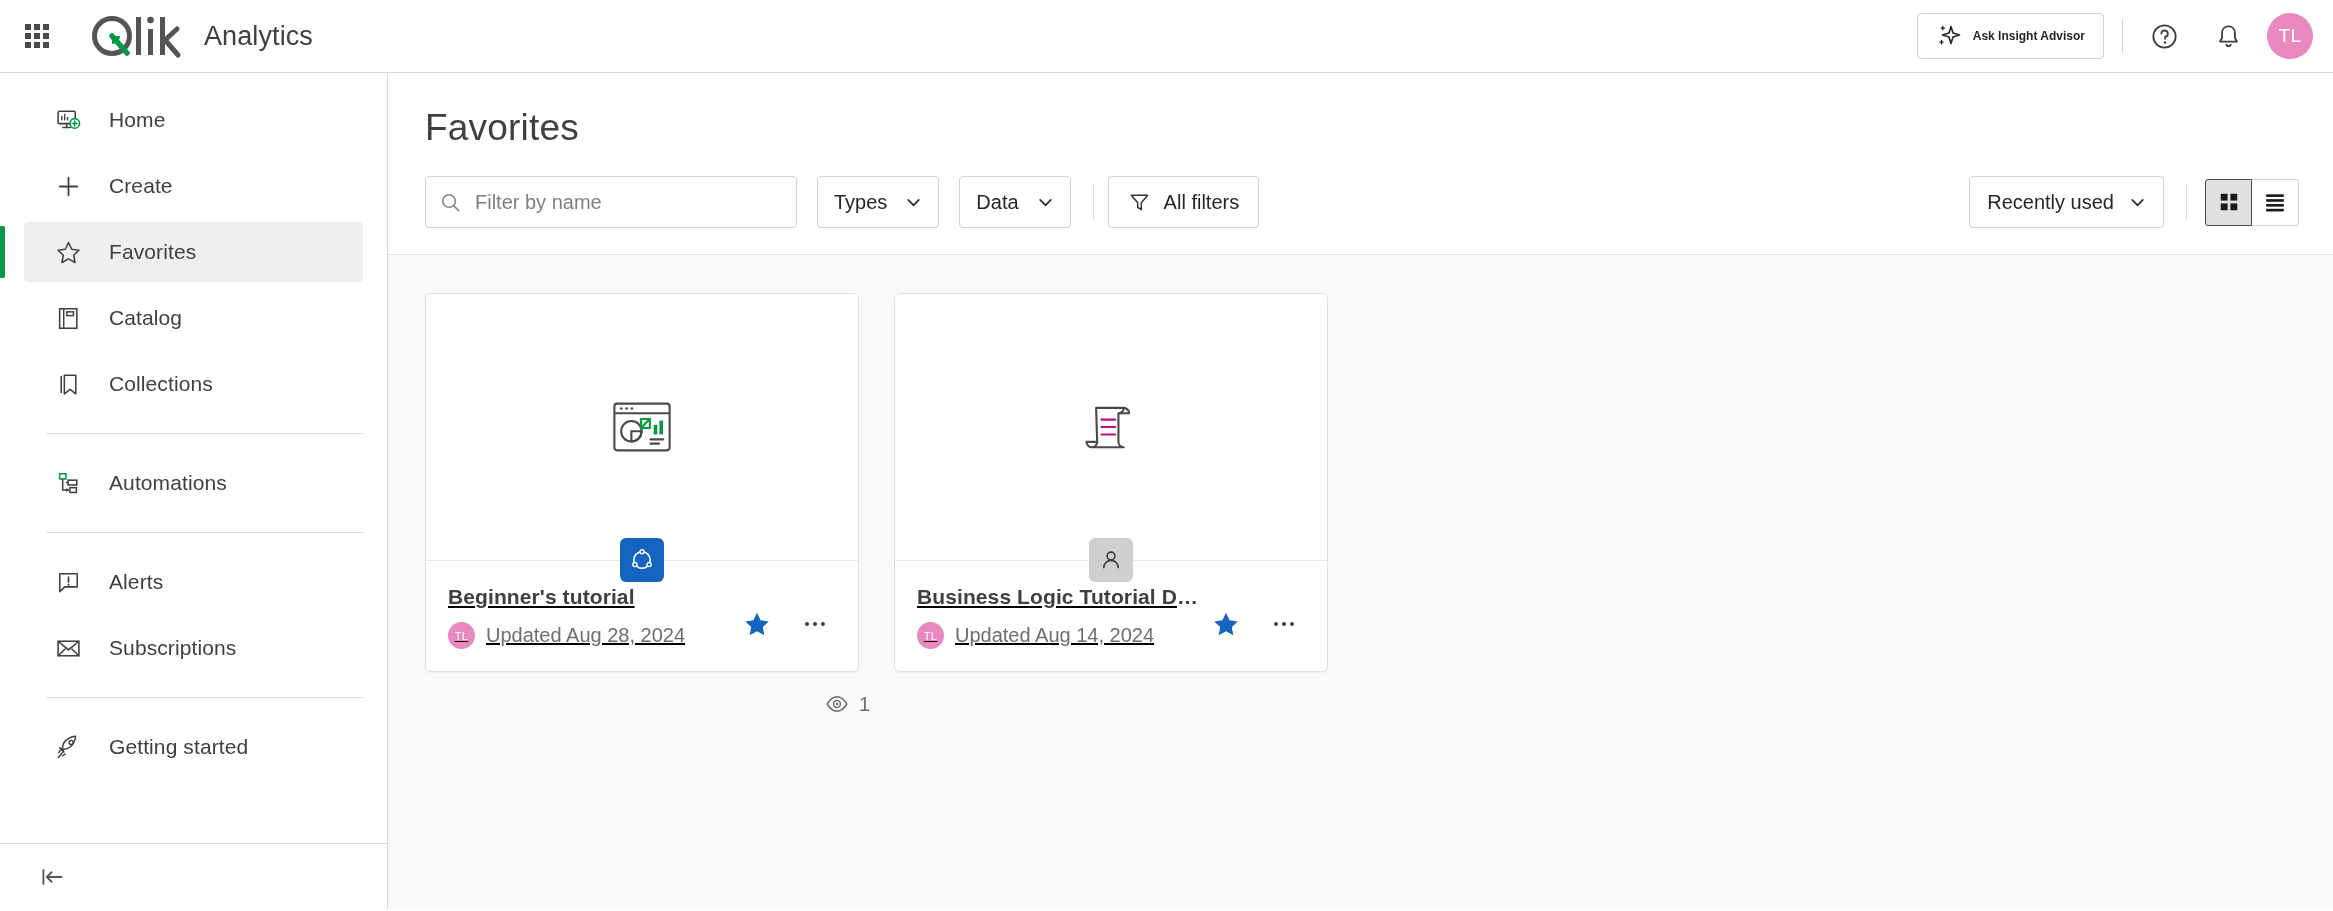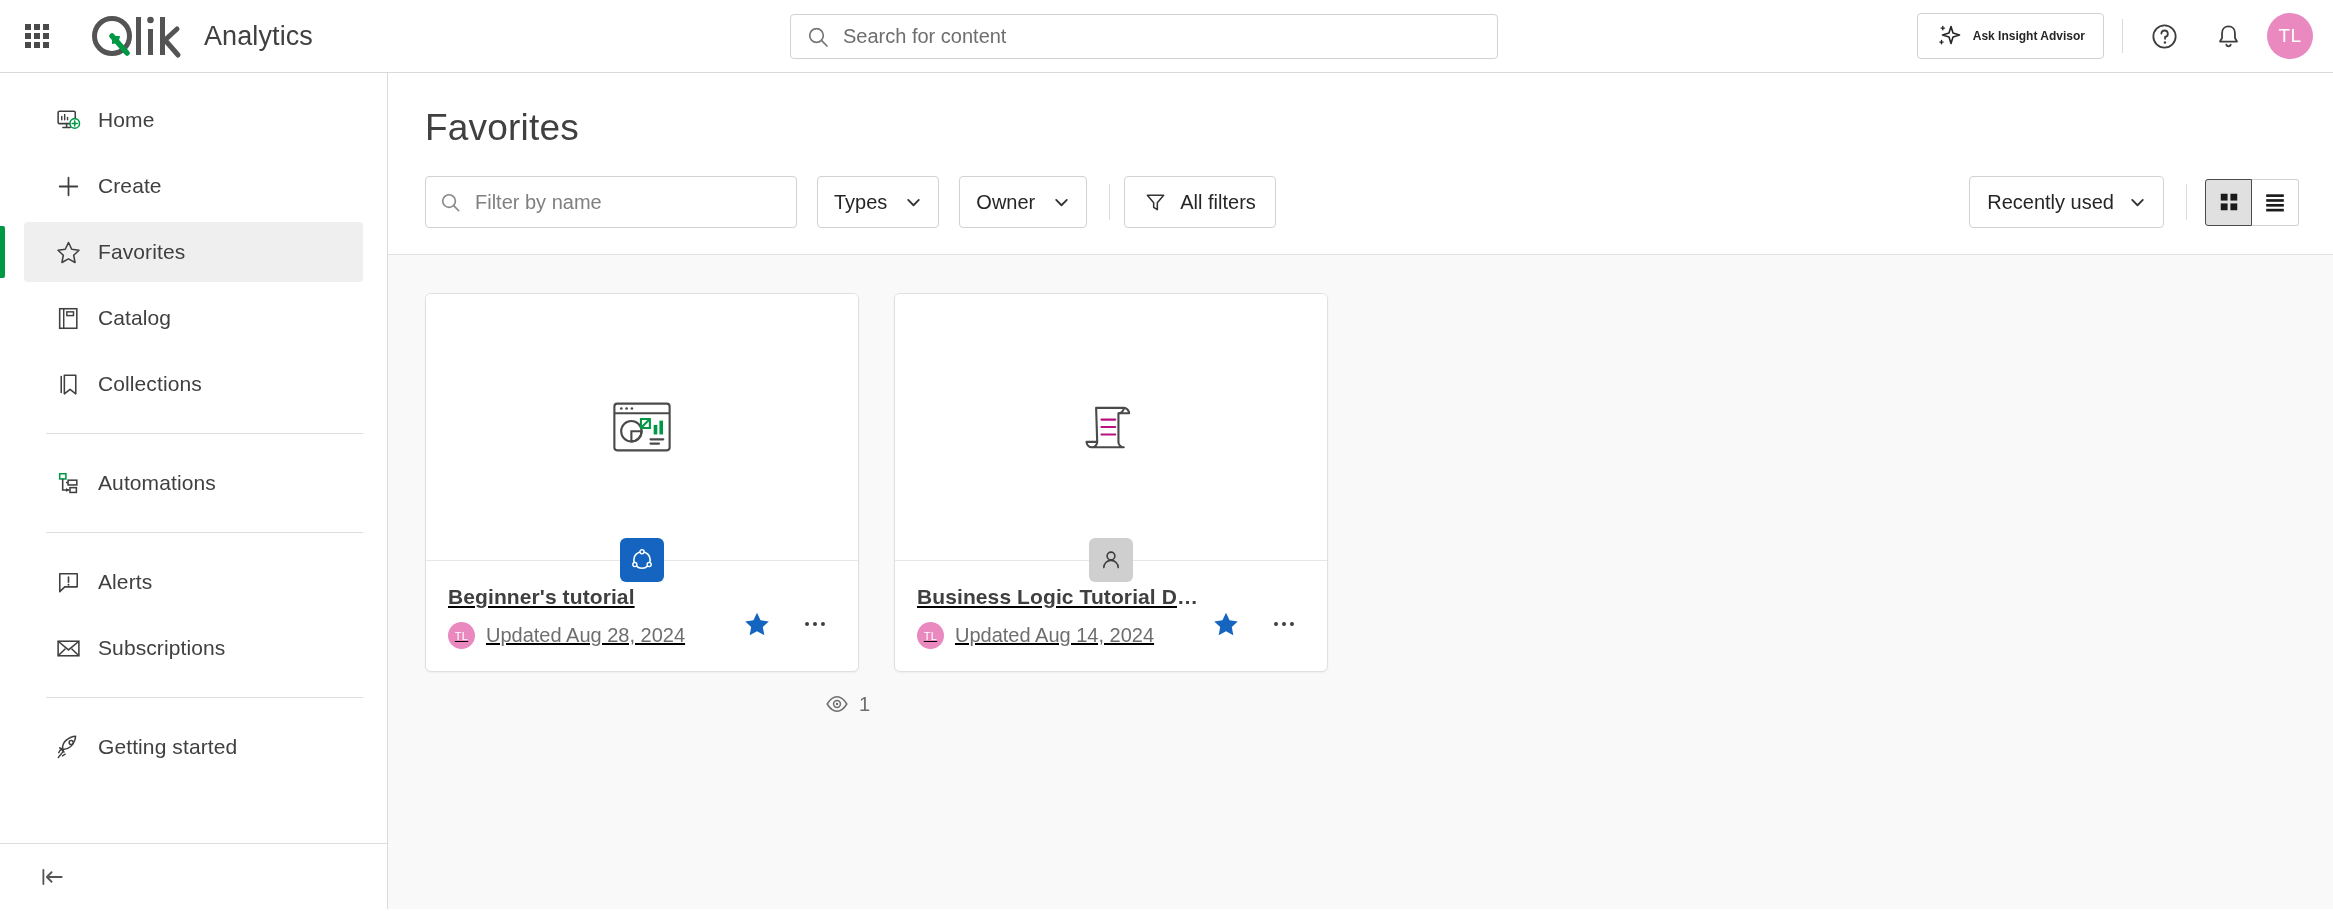--- a/index.html
+++ b/index.html
@@ -100,21 +100,21 @@
   .nav-item.active { background: #efefef; }
   .nav-item.active::before {
     content: ""; position: absolute; left: -24px; top: 4px; bottom: 4px;
     width: 5px; background: #009845; border-radius: 0 2px 2px 0;
   }
   .nav-ico {
     width: 34px; min-width: 34px; display: flex;
     align-items: center; justify-content: center;
   }
   .nav-label {
-    margin-left: 13px; font-size: 21px; color: #404040;
+    margin-left: 24px; font-size: 21px; color: #404040;
     white-space: nowrap; letter-spacing: .1px;
   }
   .nav-divider {
     height: 1px; background: #dedede;
     margin: 16px 24px 16px 46px;
   }
   .sidebar-bottom {
     margin-top: auto; border-top: 1px solid #dedede;
     height: 66px; display: flex; align-items: center;
   }
@@ -260,29 +260,20 @@
         <path d="M25 23 L33 23 A8 8 0 0 1 25 31 Z" fill="#009845"></path>
         <rect x="49" y="4" width="5" height="38" fill="#545454"></rect>
         <rect x="61" y="16" width="5" height="26" fill="#545454"></rect>
         <circle cx="63.5" cy="7" r="3.3" fill="#545454"></circle>
         <rect x="73" y="4" width="5" height="38" fill="#545454"></rect>
         <path d="M78 27 L90 16 M78 27 L91 42" stroke="#545454" stroke-width="5" fill="none" stroke-linecap="round"></path>
       </svg>
       <span class="brand-title">Analytics</span>
     </div>
 
-    <div class="search-wrap">
-      <div class="search-box">
-        <svg width="24" height="24" viewBox="0 0 24 24">
-          <circle cx="10.5" cy="10.5" r="6.8" fill="none" stroke="#777" stroke-width="1.7"></circle>
-          <path d="M15.4 15.4 L21 21" stroke="#777" stroke-width="1.7" stroke-linecap="round"></path>
-        </svg>
-        <span class="search-ph">Search for content</span>
-      </div>
-    </div>
 
     <div class="topbar-right">
       <div class="insight-btn">
         <svg width="26" height="26" viewBox="0 0 26 26">
           <path d="M15 3.5 L17 10 L23.5 12 L17 14 L15 20.5 L13 14 L6.5 12 L13 10 Z" fill="none" stroke="#262626" stroke-width="1.6" stroke-linejoin="round"></path>
           <path d="M6.8 3.4 v3.4 M5.1 5.1 h3.4" stroke="#262626" stroke-width="1.4" stroke-linecap="round"></path>
           <path d="M5.5 17.5 v3.2 M3.9 19.1 h3.2" stroke="#262626" stroke-width="1.4" stroke-linecap="round"></path>
         </svg>
         <span>Ask Insight Advisor</span>
       </div>
@@ -445,21 +436,21 @@
         </div>
 
         <div class="drop-btn">
           <span>Types</span>
           <svg width="17" height="17" viewBox="0 0 16 16">
             <path d="M3 5.6 L8 10.6 L13 5.6" fill="none" stroke="#333" stroke-width="1.7" stroke-linecap="round" stroke-linejoin="round"></path>
           </svg>
         </div>
 
         <div class="drop-btn">
-          <span>Owner</span>
+          <span>Data</span>
           <svg width="17" height="17" viewBox="0 0 16 16">
             <path d="M3 5.6 L8 10.6 L13 5.6" fill="none" stroke="#333" stroke-width="1.7" stroke-linecap="round" stroke-linejoin="round"></path>
           </svg>
         </div>
 
         <div class="tb-sep"></div>
 
         <div class="allfilters-btn">
           <svg width="23" height="23" viewBox="0 0 24 24">
             <path d="M3.5 4.5 h17 l-6.6 7.8 v7.2 l-3.8 -2.4 v-4.8 Z" fill="none" stroke="#333" stroke-width="1.6" stroke-linejoin="round"></path>

